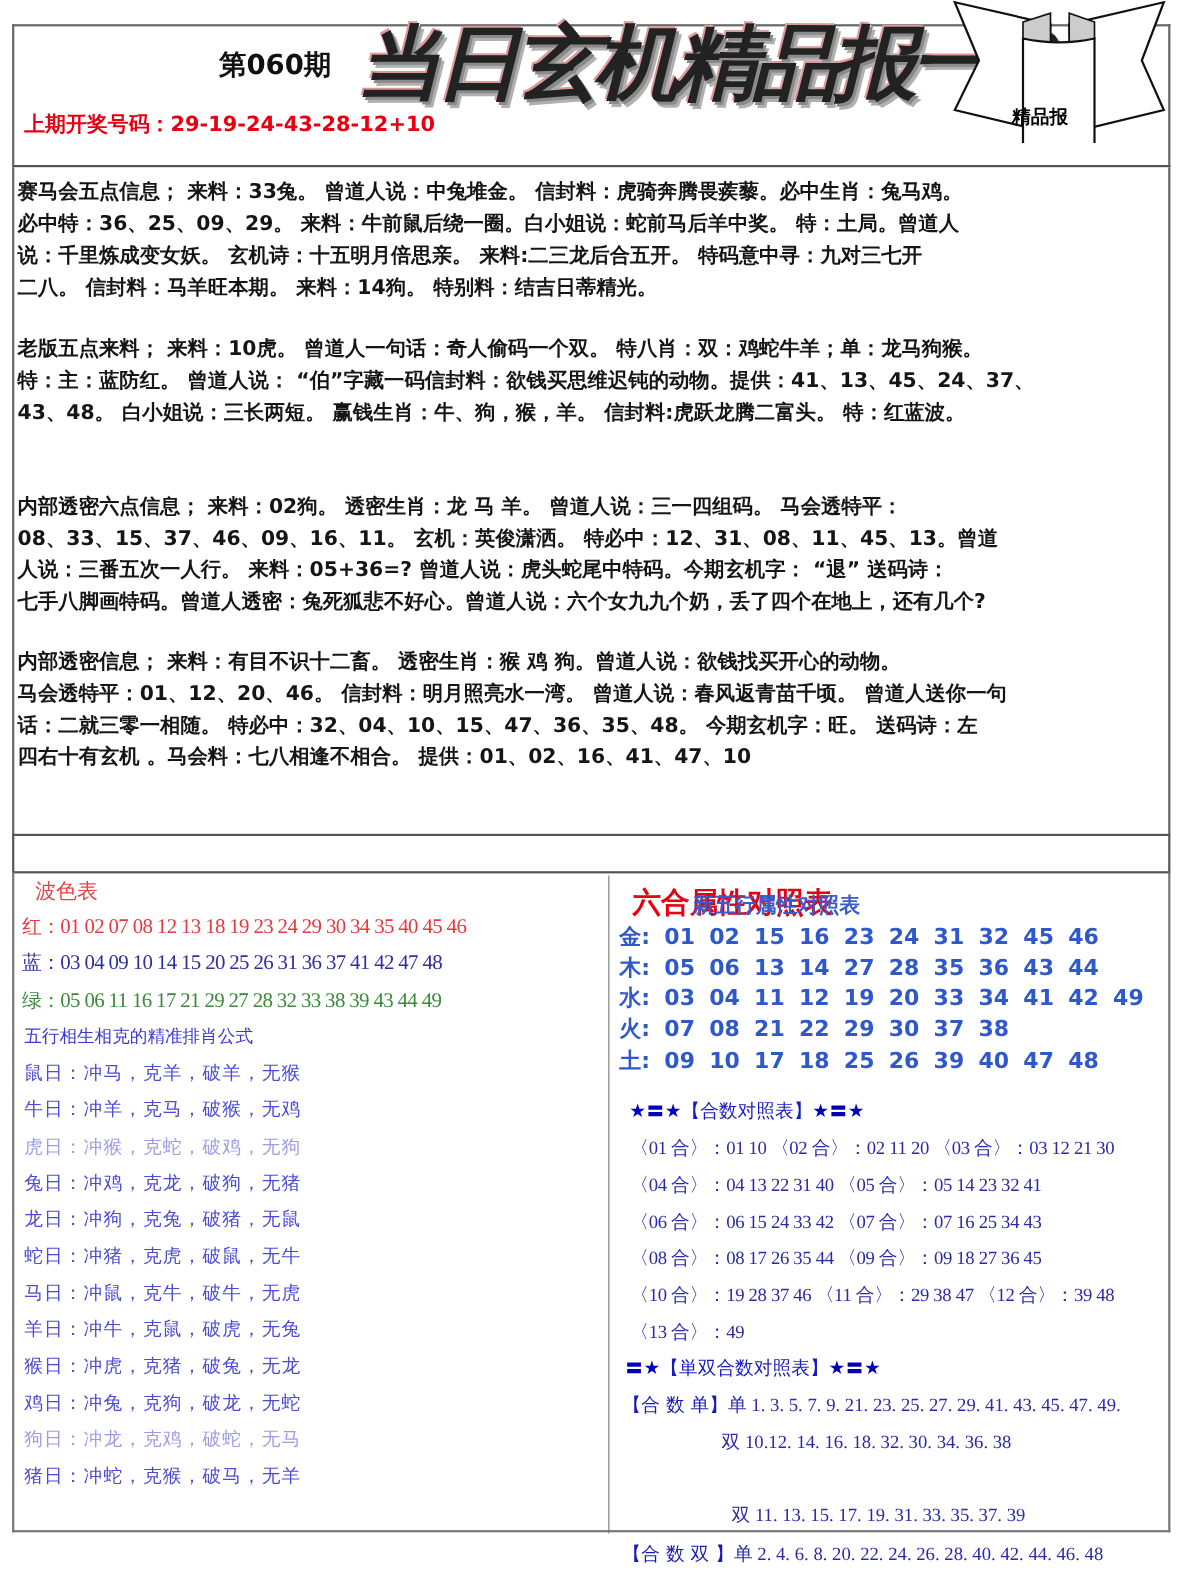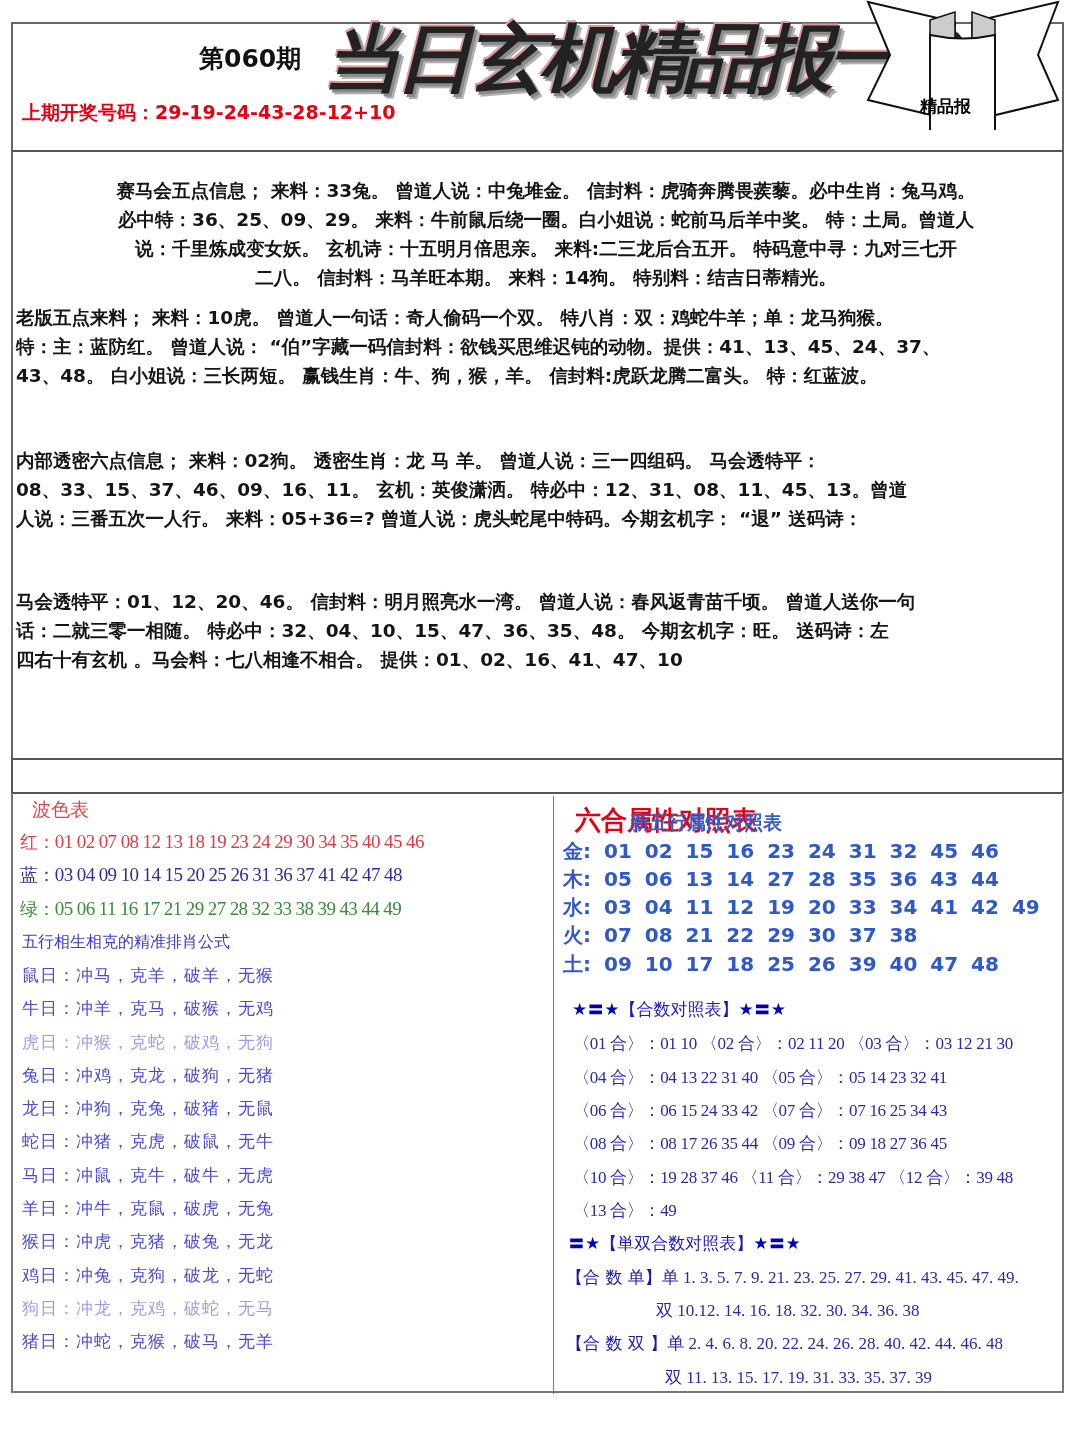--- a/index.html
+++ b/index.html
@@ -64,37 +64,39 @@
   <polygon points="8,2 95,22 92,120 8,100 30,55" fill="#fff" stroke="#111" stroke-width="2"></polygon>
   <polygon points="198,2 112,22 115,120 198,100 178,55" fill="#fff" stroke="#111" stroke-width="2"></polygon>
   <polygon points="70,20 95,12 95,42 70,35" fill="#ccc" stroke="#111" stroke-width="1.5"></polygon>
   <polygon points="135,20 112,12 112,42 135,35" fill="#ccc" stroke="#111" stroke-width="1.5"></polygon>
   <path d="M70,35 Q103,42 135,35 L135,152 Q103,158 70,152 Z" fill="#fff" stroke="#111" stroke-width="2"></path>
 </svg>
 <div class="banner-label">精品报</div>
 
 <div class="body-box"></div>
 
-<div class="para" style="top:176px;text-align:center;">
+<div class="para" style="top:160px;">
   <div>    赛马会五点信息；  来料：33兔。  曾道人说：中兔堆金。  信封料：虎骑奔腾畏蒺藜。必中生肖：兔马鸡。</div>
   <div>      必中特：36、25、09、29。  来料：牛前鼠后绕一圈。白小姐说：蛇前马后羊中奖。  特：土局。曾道人</div>
   <div>说：千里炼成变女妖。        玄机诗：十五明月倍思亲。  来料:二三龙后合五开。  特码意中寻：九对三七开</div>
   <div>二八。  信封料：马羊旺本期。  来料：14狗。  特别料：结吉日蒂精光。</div>
 </div>
 <div class="para" style="top:303px;">
   <div>老版五点来料；  来料：10虎。  曾道人一句话：奇人偷码一个双。  特八肖：双：鸡蛇牛羊；单：龙马狗猴。</div>
   <div>特：主：蓝防红。  曾道人说：  “伯”字藏一码信封料：欲钱买思维迟钝的动物。提供：41、13、45、24、37、</div>
   <div>43、48。  白小姐说：三长两短。  赢钱生肖：牛、狗，猴，羊。  信封料:虎跃龙腾二富头。  特：红蓝波。</div>
 </div>
 <div class="para" style="top:446px;">
   <div>    内部透密六点信息；  来料：02狗。      透密生肖：龙 马 羊。  曾道人说：三一四组码。  马会透特平：</div>
   <div>08、33、15、37、46、09、16、11。          玄机：英俊潇洒。          特必中：12、31、08、11、45、13。曾道</div>
   <div>人说：三番五次一人行。  来料：05+36=?  曾道人说：虎头蛇尾中特码。今期玄机字：  “退”        送码诗：</div>
+  <div>七手八脚画特码。曾道人透密：兔死狐悲不好心。曾道人说：六个女九九个奶，丢了四个在地上，还有几个?</div>
 </div>
 <div class="para" style="top:587px;">
+  <div>    内部透密信息；  来料：有目不识十二畜。    透密生肖：猴 鸡 狗。曾道人说：欲钱找买开心的动物。</div>
   <div>马会透特平：01、12、20、46。  信封料：明月照亮水一湾。  曾道人说：春风返青苗千顷。  曾道人送你一句</div>
   <div>话：二就三零一相随。        特必中：32、04、10、15、47、36、35、48。  今期玄机字：旺。      送码诗：左</div>
   <div>四右十有玄机 。马会料：七八相逢不相合。  提供：01、02、16、41、47、10</div>
 </div>
 
 <div class="table-title-row"></div>
 <div class="table-title">六合属性对照表</div>
 <div class="lower"></div>
 <div class="vdiv"></div>
 
@@ -150,16 +152,16 @@
 <div class="he-row" style="top:1166px;">〈10 合〉：19 28 37 46 〈11 合〉：29 38 47 〈12 合〉：39 48</div>
 <div class="he-row" style="top:1199px;">〈13 合〉：49</div>
 
 <div class="dan-title">
   <b style="color:#0000b8">〓★</b><span>【単双合数对照表】</span><b style="color:#0000b8">★〓★</b>
 </div>
 <div class="dan-row" style="left:566px;top:1266px;">
   <span class="k">【合 数 单】</span><span>单 1. 3. 5. 7. 9. 21. 23. 25. 27. 29. 41. 43. 45. 47. 49.</span>
 </div>
 <div class="dan-row" style="left:656px;top:1299px;">双 10.12. 14. 16. 18. 32. 30. 34. 36. 38</div>
-<div class="dan-row" style="left:566px;top:1332px;">
+<div class="dan-row" style="left:566px;top:1401px;">
   <span class="k">【合 数 双 】</span><span>单 2. 4. 6. 8. 20. 22. 24. 26. 28. 40. 42. 44. 46. 48</span>
 </div>
 <div class="dan-row" style="left:665px;top:1366px;">双 11. 13. 15. 17. 19. 31. 33. 35. 37. 39</div>
 
 </body></html>

